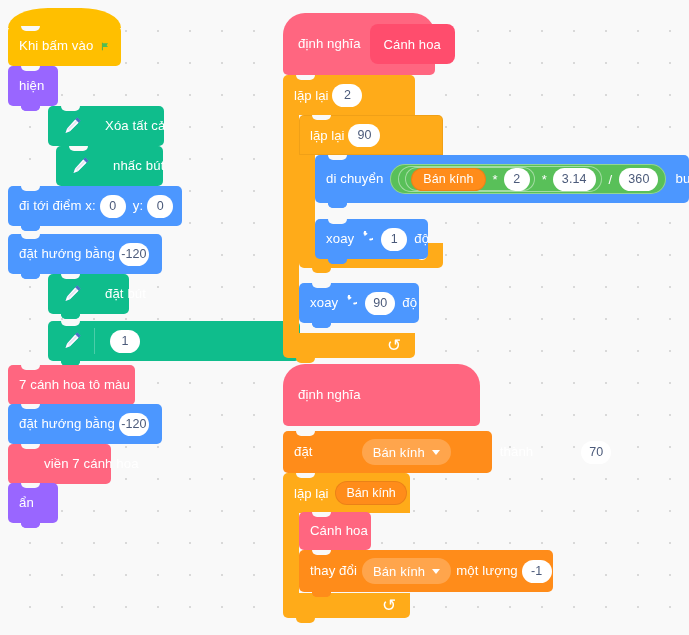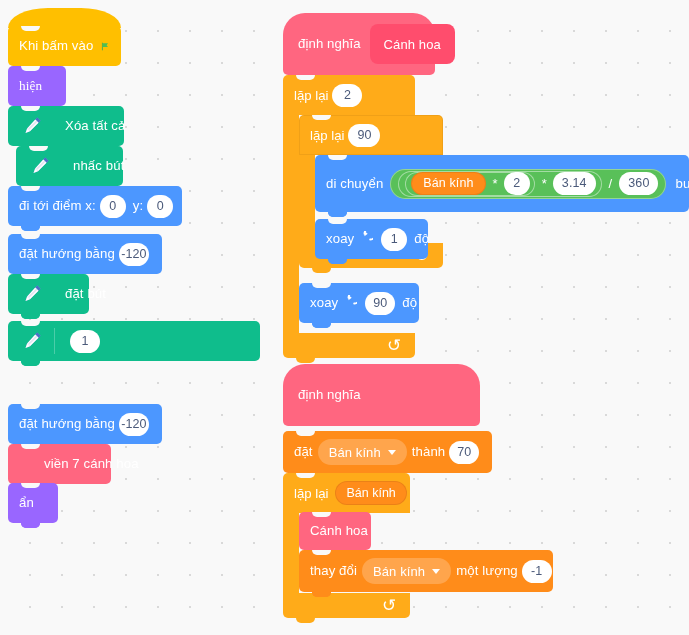--- a/index.html
+++ b/index.html
@@ -110,21 +110,21 @@
     padding: 2px 5px;
     height:30px;
     box-shadow: inset 0 0 0 1px rgba(255,255,255,.35);
     margin: 0 3px;
   }
   .op .sym { color:#fff; font-size:13px; padding: 0 4px; }
 
   
   .c-events { background:#FFBF00; }
   .c-looks  { background:#9966FF; }
-  .c-pen    { background:#0FBD8C; }
+  .c-pen    { background:#0FBD8C;margin-left:40px; }
   .c-motion { background:#4C97FF; }
   .c-custom { background:#FF6680; }
   .c-ctrl   { background:#FFAB19; }
   .c-var    { background:#FF8C1A; }
 
   
   .cblock { position:absolute; }
   .cb-head {
     position:relative;
     display:flex; align-items:center;
@@ -177,21 +177,21 @@
   <div class="blk hat c-events" style="left:8px; top:26px; width:113px;">
     <div class="hat-top" style="background:#FFBF00;"></div>
     <span class="lbl">Khi bấm vào</span>
     <svg class="flag-icon" viewBox="0 0 24 24">
       <path d="M4 2.5 L4 21.5" stroke="#4CAF50" stroke-width="2.6" stroke-linecap="round" fill="none"></path>
       <path d="M5.4 3.2 L19.5 3.2 L15.8 8.2 L19.5 13.2 L5.4 13.2 Z" fill="#4CBF56"></path>
     </svg>
     <div class="notch-cut" style="top:0;"></div>
   </div>
 
-  <div class="blk stack c-looks" style="left:8px; top:66px; width:58px;font-family:Liberation Serif, serif;">
+  <div class="blk stack c-looks" style="left:8px; top:66px; width:50px;">
     <span class="lbl">hiện</span>
     <div class="notch-cut"></div>
     <div style="position:absolute;left:13px;bottom:-5px;width:19px;height:5px;background:#9966FF;border-radius:0 0 6px 6px;"></div>
   </div>
 
   <div class="blk stack c-pen" style="left:8px; top:106px; width:116px;">
     <svg class="pen-icon" viewBox="0 0 32 32">
       <path d="M22.5 5.5 L26.5 9.5 L13.5 22.5 L8 24.5 L10 19 Z" fill="#7B9BE0"></path>
       <path d="M10 19 L13.5 22.5 L8 24.5 Z" fill="#fff"></path>
       <path d="M22.5 5.5 L26.5 9.5 L24 12 L20 8 Z" fill="#4C6FC4"></path>
@@ -255,20 +255,25 @@
       <path d="M22.5 5.5 L26.5 9.5 L24 12 L20 8 Z" fill="#4C6FC4"></path>
       <path d="M20 8 L24 12 L13.5 22.5 L10 19 Z" fill="#fff"></path>
       <path d="M21.3 9.3 L22.7 10.7 L12.8 20.6 L11.4 19.2 Z" fill="#E0E4F0"></path>
     </svg>
     <div class="pen-div"></div>
     <span class="oval">1</span>
     <div class="notch-cut"></div>
     <div style="position:absolute;left:13px;bottom:-5px;width:19px;height:5px;background:#0FBD8C;border-radius:0 0 6px 6px;"></div>
   </div>
 
+  <div class="blk stack c-custom" style="left:8px; top:365px; width:127px;">
+    <span class="lbl">7 cánh hoa tô màu</span>
+    <div class="notch-cut"></div>
+    <div style="position:absolute;left:13px;bottom:-5px;width:19px;height:5px;background:#FF6680;border-radius:0 0 6px 6px;"></div>
+  </div>
 
   <div class="blk stack c-motion" style="left:8px; top:404px; width:154px;">
     <span class="lbl">đặt hướng bằng</span>
     <span class="oval">-120</span>
     <div class="notch-cut"></div>
     <div style="position:absolute;left:13px;bottom:-5px;width:19px;height:5px;background:#4C97FF;border-radius:0 0 6px 6px;"></div>
   </div>
 
   <div class="blk stack c-custom" style="left:8px; top:444px; width:103px;padding-left:36px;">
     <span class="lbl">viền 7 cánh hoa</span>
@@ -309,21 +314,21 @@
     </div>
     <div style="display:flex;">
       <div class="cb-arm" style="background:#FFAB19; height:88px;"></div>
       <div style="width:128px;"></div>
     </div>
     <div class="cb-foot" style="background:#FFAB19; width:144px;">
       <span class="loop-arrow">↻</span>
     </div>
   </div>
 
-  <div class="blk stack c-motion" style="left:315px; top:155px; width:374px; height:57px;">
+  <div class="blk stack c-motion" style="left:315px; top:155px; width:374px; height:48px;">
     <span class="lbl">di chuyển</span>
 
     <span class="op" style="margin-left:7px;">
 
       <span class="op" style="box-shadow: inset 0 0 0 1px rgba(255,255,255,.45); height:26px; padding:1px 4px;">
         <span class="op" style="box-shadow: inset 0 0 0 1px rgba(255,255,255,.45); height:24px; padding:0 3px;">
           <span class="pill varp" style="height:23px; padding:0 12px; font-size:12.5px;">Bán kính</span>
           <span class="sym">*</span>
           <span class="oval sm" style="margin:0 2px;">2</span>
         </span>
@@ -359,21 +364,21 @@
     <span class="oval">90</span>
     <span class="lbl" style="margin-left:3px;">độ</span>
     <div class="notch-cut"></div>
     <div style="position:absolute;left:13px;bottom:-5px;width:19px;height:5px;background:#4C97FF;border-radius:0 0 6px 6px;"></div>
   </div>
 
   <div class="blk defhat c-custom" style="left:283px; top:364px; width:197px;">
     <span class="lbl">định nghĩa</span>
   </div>
 
-  <div class="blk stack c-var" style="left:283px; top:431px; width:209px; height:42px;">
+  <div class="blk stack c-var" style="left:283px; top:431px; width:209px; height:42px;gap:44px;">
     <span class="lbl">đặt</span>
     <span class="dd">
       <span>Bán kính</span>
       <span class="carat"></span>
     </span>
     <span class="lbl">thành</span>
     <span class="oval">70</span>
     <div class="notch-cut"></div>
     <div style="position:absolute;left:13px;bottom:-5px;width:19px;height:5px;background:#FF8C1A;border-radius:0 0 6px 6px;"></div>
   </div>

